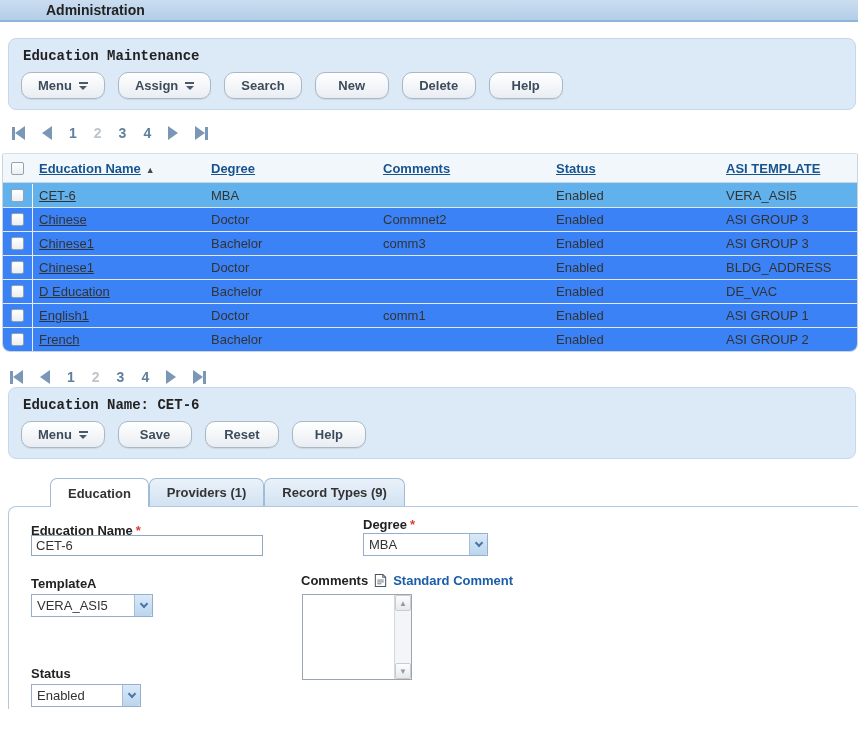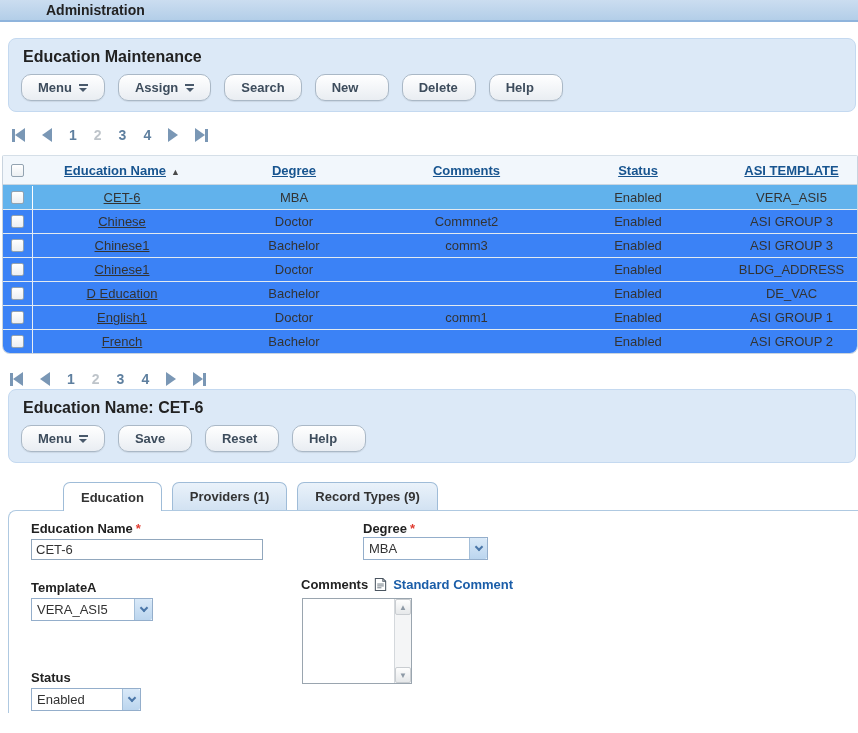--- a/index.html
+++ b/index.html
@@ -7,61 +7,61 @@
     font-family:"Liberation Sans", sans-serif; font-size:13px; color:#333; }
 
   
   .topbar { height:22px; background:linear-gradient(#CBDDF0,#B3CEE8);
     border-bottom:2px solid #8FB4DC; display:flex; align-items:center; padding-left:6px; }
   .topbar .title { font-weight:bold; font-size:14px; color:#222;margin-left:40px; }
 
   
   .panel { margin:16px 2px 0 8px; background:#DCE9F7; border:1px solid #C4D9F0;
     border-radius:8px; padding:9px 12px 10px 12px; }
-  .panel .panel-title { font-weight:bold; font-size:16px; color:#222; padding-left:2px; }
+  .panel .panel-title { font-weight:bold; font-size:14px; color:#222; padding-left:2px;font-family:Liberation Mono, monospace; }
   .toolbar { display:flex; gap:13px; margin-top:8px; align-items:center; }
-  .btn { display:inline-flex; align-items:center; gap:7px;
+  .btn { display:inline-flex; align-items:center; justify-content:center; gap:7px;
     min-width:74px; height:27px; padding:0 16px; background:linear-gradient(#FFFFFF,#E9EDF2);
     border:1px solid #AAB8C6; border-radius:10px; font-weight:bold; font-size:13px;
     color:#3D4C5C; cursor:pointer; box-shadow:0 1px 1px rgba(0,0,0,0.08); }
   .menu-glyph { display:inline-block; width:9px; }
   .menu-glyph .bar { display:block; height:2px; background:#49596B; margin-bottom:2px; }
   .menu-glyph .tri { display:block; width:0; height:0; margin:0 auto;
     border-left:4px solid transparent; border-right:4px solid transparent; border-top:4px solid #49596B; }
 
   
   .pager { display:flex; align-items:center; gap:17px; margin:15px 0 0 12px; height:16px; }
   .pg-ic { display:inline-flex; align-items:center; cursor:pointer; }
   .tri-l { width:0;height:0;border-top:7px solid transparent;border-bottom:7px solid transparent;border-right:10px solid #7A97B5; }
   .tri-r { width:0;height:0;border-top:7px solid transparent;border-bottom:7px solid transparent;border-left:10px solid #7A97B5; }
   .bar-v { width:3px; height:13px; background:#7A97B5; }
   .pg-num { font-weight:bold; font-size:14px; color:#5E7F9F; cursor:pointer; }
   .pg-num.current { color:#BEC4CA; cursor:default; }
 
   
   .grid { margin:12px 0 17px 2px; width:856px; border:1px solid #C9D4DF; border-top:1px solid #D5DFE8;
-    border-radius:2px 2px 8px 8px; overflow:hidden; background:#fff;text-align:center; }
+    border-radius:2px 2px 8px 8px; overflow:hidden; background:#fff; }
   .trow, .thead { display:grid; grid-template-columns:30px 172px 172px 173px 170px auto; align-items:center; }
   .thead { height:29px; background:#F2F7FC; border-bottom:1px solid #CAD6E1; }
   .thead .hcell { font-weight:bold; color:#17548F; text-decoration:underline; padding-left:6px; cursor:pointer; }
   .sort-arrow { font-size:9px; color:#4A4A4A; text-decoration:none; display:inline-block; margin-left:5px; }
   .trow { height:24px; border-top:1px solid #E2EAF1; background:#3b82f6; }
   .trow:first-of-type { border-top:none; }
   .trow.selected { background:#61B2EC; border-top-color:#61B2EC; }
   .trow.selected + .trow { border-top-color:#E2EAF1; }
   .cell { padding-left:6px; color:#333; white-space:nowrap; overflow:hidden; }
   .cb-cell { display:flex; justify-content:flex-start; padding-left:8px; height:100%;
     align-items:center; border-right:1px solid #E8EEF4; }
   .trow.selected .cb-cell { border-right-color:#FFFFFF; }
   .checkbox { width:13px; height:13px; border:1px solid #93A3B1; border-radius:2px;
     background:linear-gradient(#FFFFFF,#ECEFF2); cursor:pointer; }
   a.rowlink { color:#333; text-decoration:underline; cursor:pointer; }
 
   
-  .tabstrip { display:flex; gap:10px; margin:19px 0 0 16px; padding-left:47px; position:relative; z-index:2; }
+  .tabstrip { display:flex; margin:19px 0 0 3px; padding-left:47px; position:relative; z-index:2; }
   .tab { height:28px; display:flex; align-items:center; padding:0 17px; font-weight:bold; color:#333;
     background:linear-gradient(#EAF2FA,#D2E2F2); border:1px solid #9FBCD8; border-bottom:none;
     border-radius:7px 7px 0 0; cursor:pointer; }
   .tab.active { background:#FFFFFF; margin-bottom:-1px; height:29px; }
   .tabcontent { margin-left:8px; width:850px; height:203px; background:#fff;
     border-top:1px solid #AFC9E1; border-left:1px solid #AFC9E1; border-radius:8px 0 0 0;
     position:relative; z-index:1; }
 
   
   .flabel { font-weight:bold; font-size:13px; color:#222; }
@@ -273,21 +273,21 @@
 </div>
 
 <div class="tabstrip">
   <div class="tab active">Education</div>
   <div class="tab">Providers (1)</div>
   <div class="tab">Record Types (9)</div>
 </div>
 
 <div class="tabcontent">
 
-  <div class="pos" style="left:22px; top:10px;">
+  <div class="pos" style="left:22px; top:16px;">
     <span class="flabel">Education Name</span><span class="req">*</span>
   </div>
   <input class="text-input pos" style="left: 22px; top: 28px;" type="text" value="CET-6">
 
   <div class="pos" style="left:354px; top:10px;">
     <span class="flabel">Degree</span><span class="req">*</span>
   </div>
   <div class="select pos" style="left:354px; top:26px; width:125px;">
     <span class="sel-val">MBA</span>
     <span class="sel-btn">

